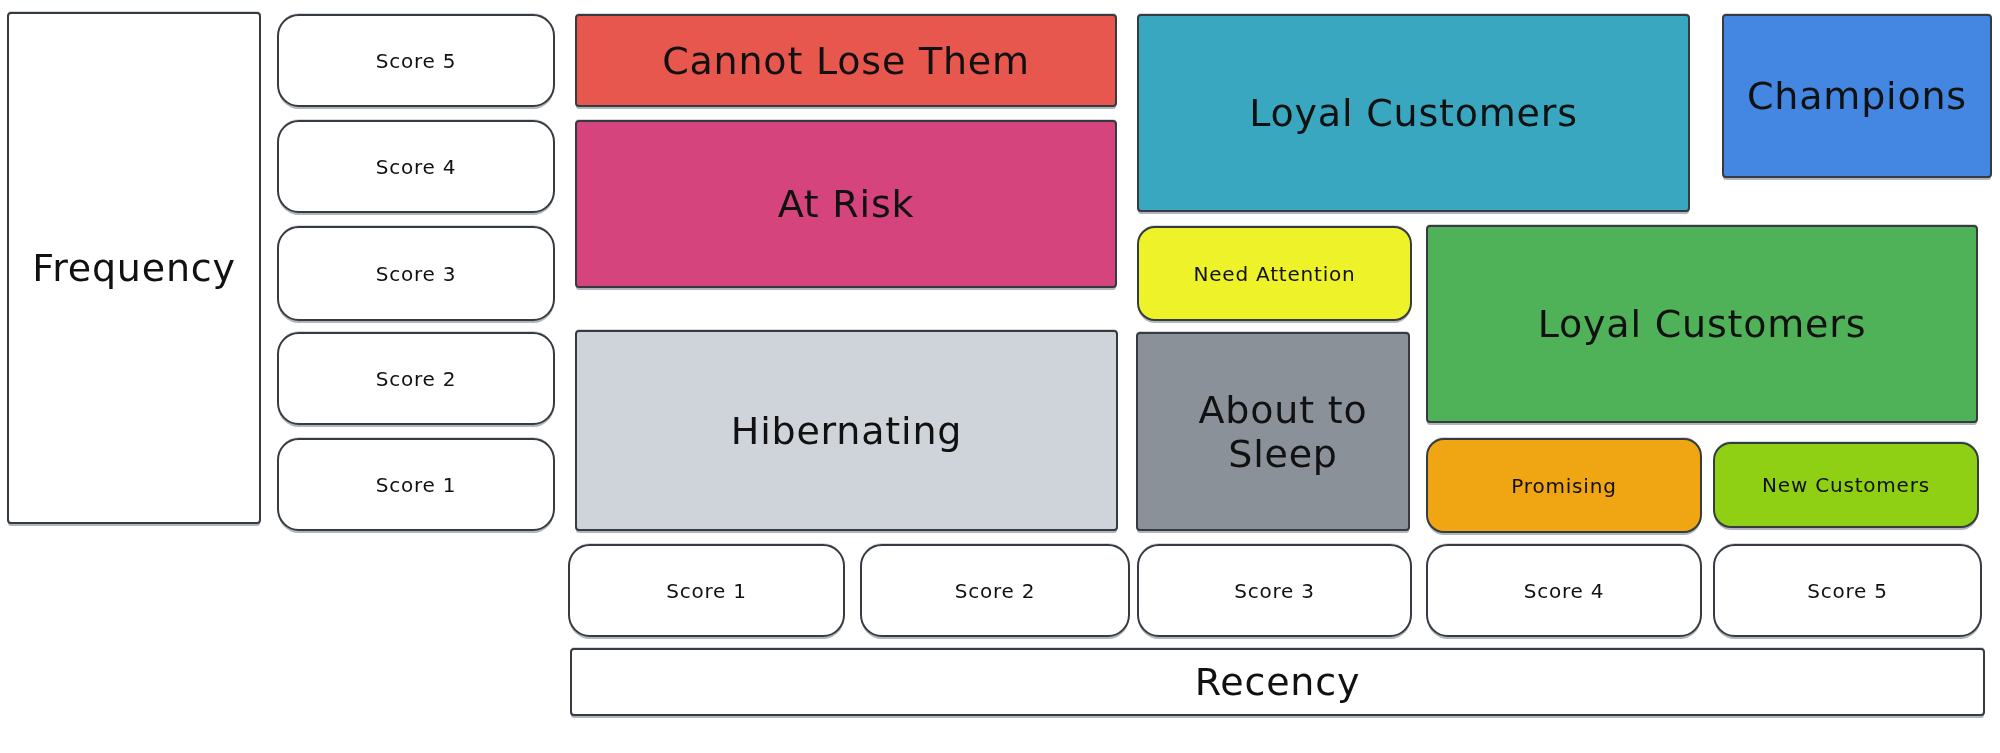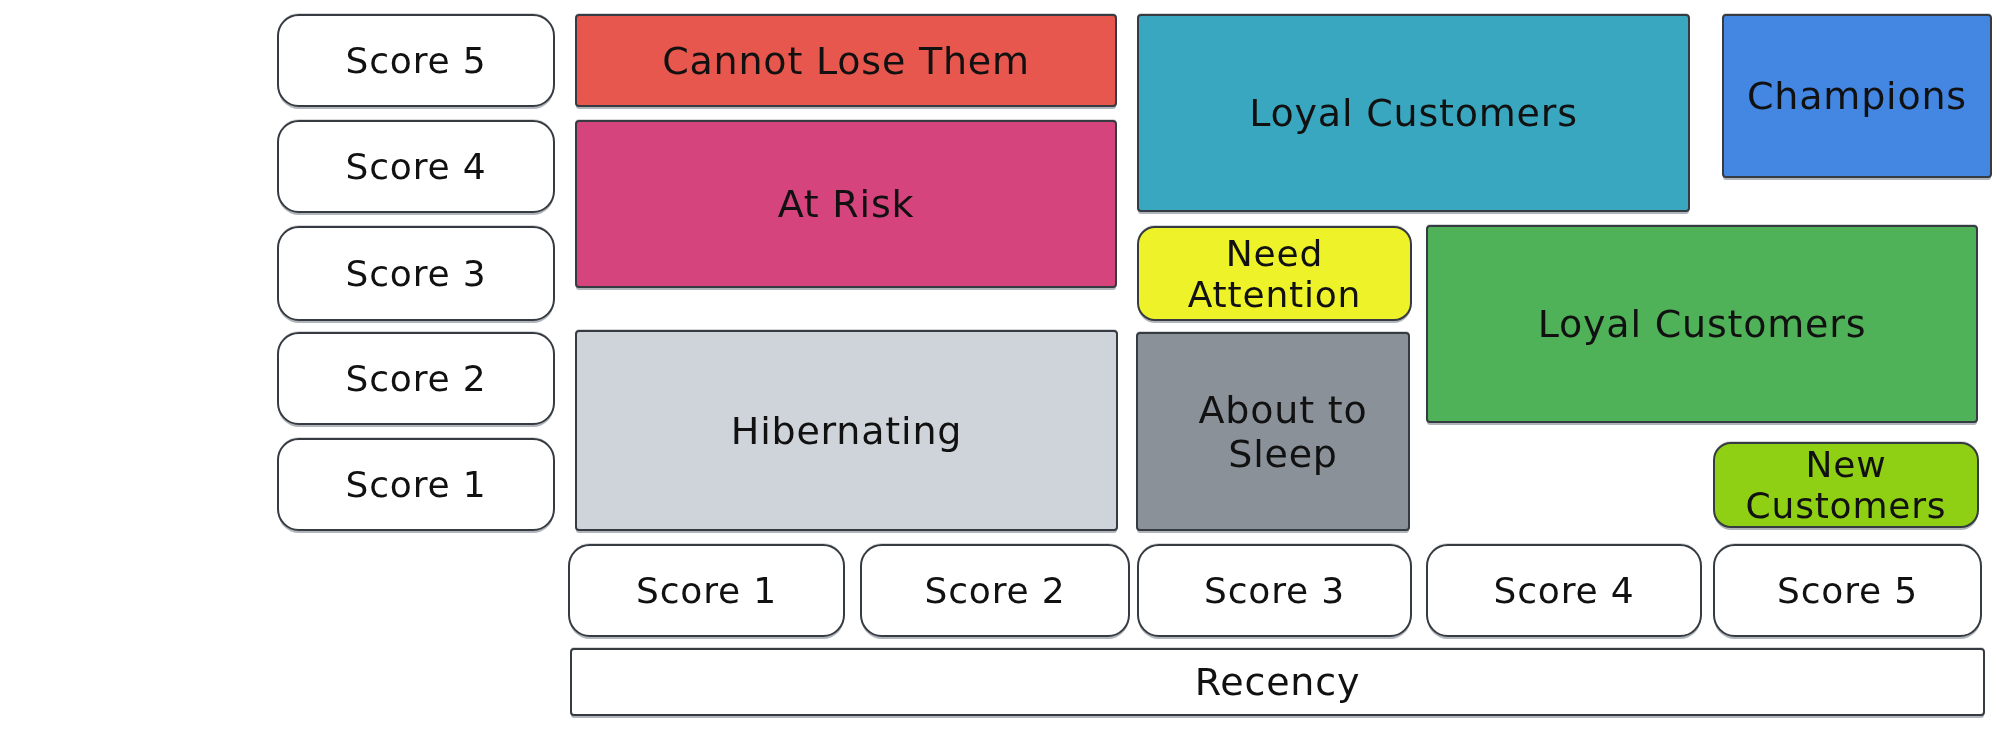--- a/index.html
+++ b/index.html
@@ -16,21 +16,21 @@
     color: #111111;
     overflow: hidden;
   }
   .box {
     position: absolute;
     box-sizing: border-box;
     display: flex;
     align-items: center;
     justify-content: center;
     text-align: center;
-    font-size: 36px;
+    font-size: 20px;
     letter-spacing: 0.8px;
     background: #ffffff;
     border: 2.5px solid #363b41;
     border-radius: 22px;
     box-shadow: 0 3px 0 -1px rgba(134,142,150,0.65), 0 -2px 0 -1px rgba(134,142,150,0.35);
   }
   .box.big { border-radius: 4px; font-size: 38px; }
   .box.small { border-radius: 18px; }
   .label-text { pointer-events: none; }
 
@@ -59,20 +59,23 @@
   .seg-loyal-green    { left: 1426px; top: 225px; width: 552px; height: 198px; }
   .seg-about-sleep    { left: 1136px; top: 332px; width: 274px; height: 199px; padding-left: 20px; }
   .seg-promising      { left: 1426px; top: 438px; width: 276px; height: 95px; }
   .seg-new-customers  { left: 1713px; top: 442px; width: 266px; height: 86px; align-items: center; }
 </style>
 </head>
 <body>
 
 <div class="canvas">
 
+  <div class="box big frequency-axis">
+    <span class="label-text">Frequency</span>
+  </div>
 
   <div class="box f-score-5">
     <span class="label-text">Score 5</span>
   </div>
   <div class="box f-score-4">
     <span class="label-text">Score 4</span>
   </div>
   <div class="box f-score-3">
     <span class="label-text">Score 3</span>
   </div>
@@ -108,20 +111,23 @@
   </div>
 
   <div class="box big seg-loyal-green" style="background: rgb(79, 177, 88);">
     <span class="label-text">Loyal Customers</span>
   </div>
 
   <div class="box big seg-about-sleep" style="background: rgb(138, 145, 153);">
     <span class="label-text">About to Sleep</span>
   </div>
 
+  <div class="box small seg-promising" style="background: rgb(240, 165, 19);">
+    <span class="label-text">Promising</span>
+  </div>
 
   <div class="box small seg-new-customers" style="background: rgb(143, 208, 20);">
     <span class="label-text">New Customers</span>
   </div>
 
   <div class="box r-score-1">
     <span class="label-text">Score 1</span>
   </div>
   <div class="box r-score-2">
     <span class="label-text">Score 2</span>

